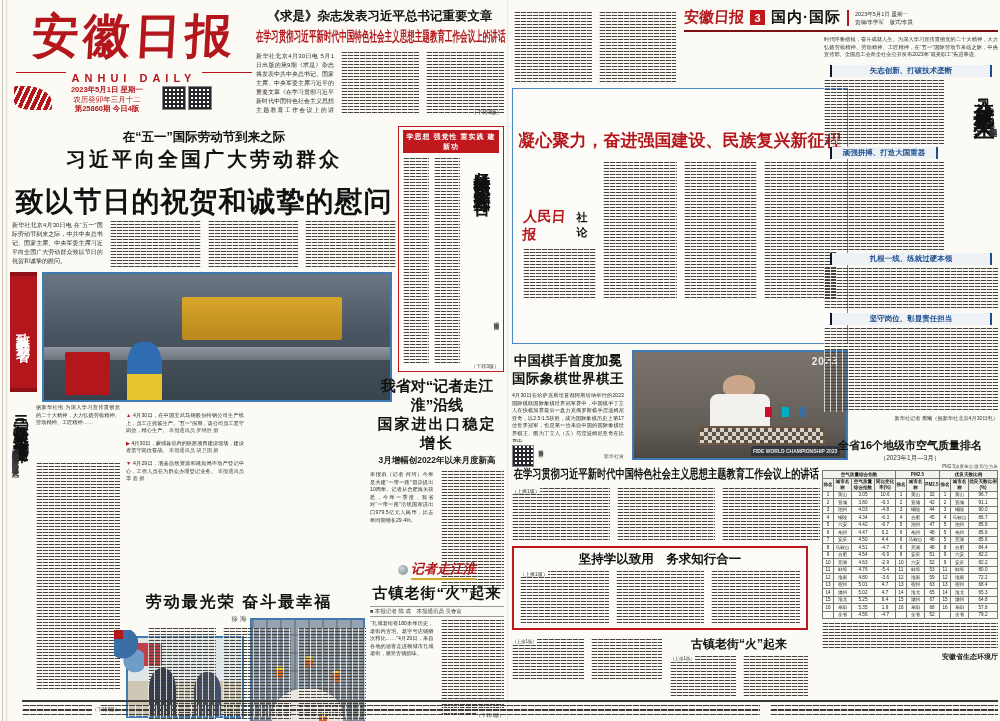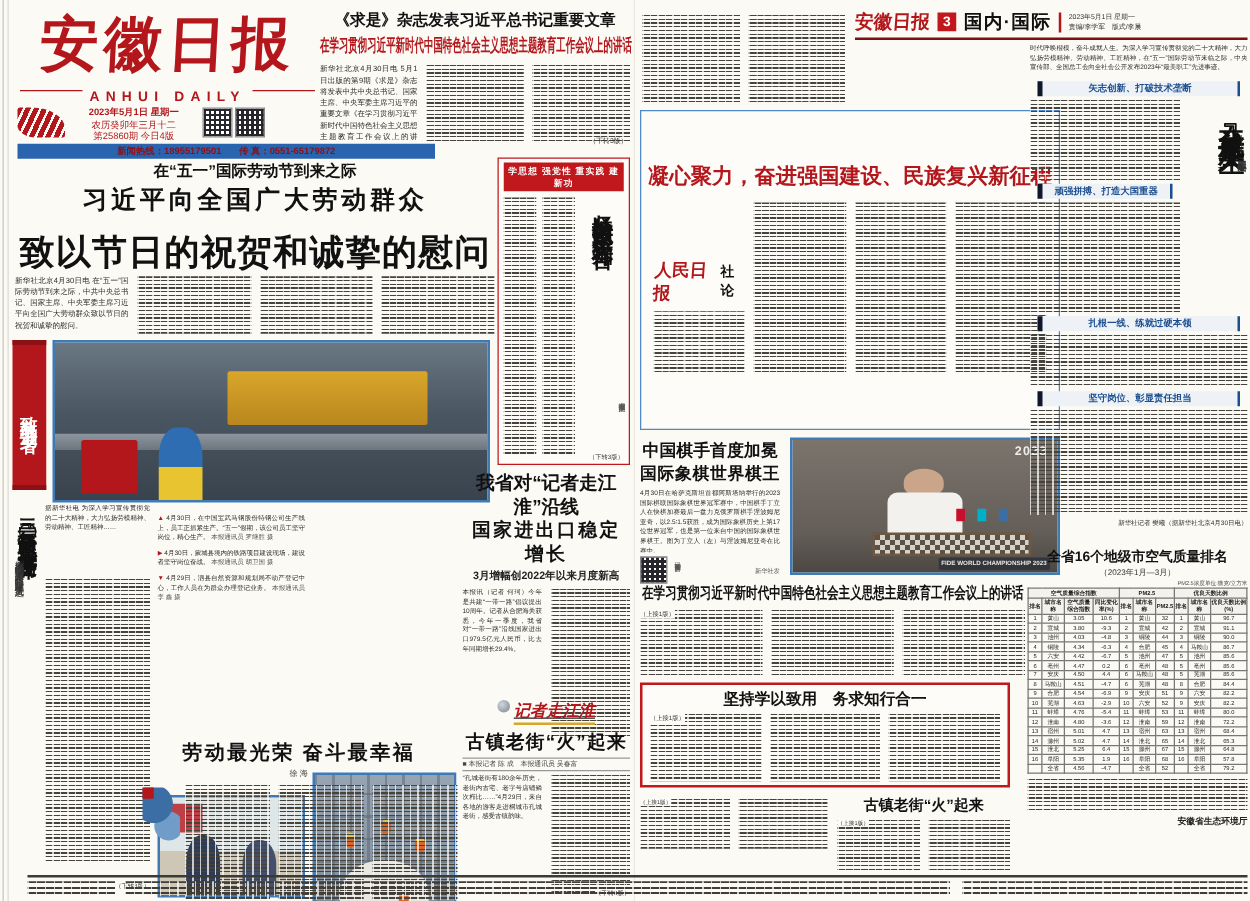--- a/index.html
+++ b/index.html
@@ -22,21 +22,21 @@
   .col{flex:1;}
   .lead{font-size:6px;line-height:9px;color:#2e2b27;overflow:hidden;}
   .lead-sm{font-size:5.2px;line-height:7.6px;color:#2e2b27;overflow:hidden;}
   .vrl{writing-mode:vertical-rl;}
   .vlr{writing-mode:vertical-lr;}
   .photo{border:2px solid #3f7ab5;box-sizing:border-box;position:relative;overflow:hidden;}
   .qr{background-color:#fff;border:1.5px solid #888;
       background-image:repeating-linear-gradient(0deg,#26262b 0 2px,transparent 2px 4px),
                        repeating-linear-gradient(90deg,#26262b 0 2px,transparent 2px 4px);}
   .secbar{color:#1d4f8f;font-weight:bold;font-size:7.5px;text-align:center;
-          border-left:4px solid #0f172a;border-right:2px solid #1d4f8f;
+          border-left:2px solid #0f172a;border-right:2px solid #1d4f8f;
           background:#eef2f7;padding:1px 0;margin:3px 6px;}
   table.aq{border-collapse:collapse;width:176px;font-size:4.6px;line-height:1.2;color:#222;}
   table.aq th,table.aq td{border:0.5px solid #777;padding:0.5px 0;text-align:center;font-weight:normal;}
   table.aq th{font-weight:bold;background:#f4f2ec;}
   .hl-black{font-weight:bold;color:#111;}
 </style>
 </head>
 <body>
 
 <div id="paper">
@@ -50,29 +50,25 @@
     <div style="flex:1;height:1px;background:#b3171c;"></div>
     <div class="red" style="font-size:11px;letter-spacing:5px;font-weight:bold;">ANHUI DAILY</div>
     <div style="flex:1;height:1px;background:#b3171c;"></div>
   </div>
 
   <div class="abs" style="left:14px;top:86px;width:38px;height:24px;background:
        repeating-linear-gradient(115deg,#b3171c 0 4px,#fbfaf5 4px 6px);border-radius:2px 70% 2px 40%;"></div>
   <div class="abs red ctr" style="left:56px;top:85px;width:102px;font-size:7.5px;line-height:9.5px;font-weight:bold;">
     <div>2023年5月1日 星期一</div>
     <div style="font-weight:normal;">农历癸卯年三月十二</div>
-    <div style="font-weight:normal;">第25860期 今日4版</div>
+    <div style="font-weight:bold;">第25860期 今日4版</div>
   </div>
   <div class="abs qr" style="left:162px;top:86px;width:22px;height:22px;"></div>
   <div class="abs qr" style="left:188px;top:86px;width:22px;height:22px;"></div>
 
-  <div class="abs" style="left:14px;top:115px;width:334px;height:12px;background:#2a64ae;display:flex;align-items:center;justify-content:center;gap:14px;">
-    <span style="font-size:7.5px;font-weight:bold;color:#8d1016;">新闻热线：18955179501</span>
-    <span style="font-size:7.5px;font-weight:bold;color:#8d1016;">传 真：0551-65179872</span>
-  </div>
 
   <div class="abs" style="left:256px;top:8px;width:248px;height:106px;">
     <div class="ctr" style="font-size:12.5px;font-weight:bold;color:#111;">《求是》杂志发表习近平总书记重要文章</div>
     <div style="height:3px;"></div>
     <div style="width:248px;overflow:visible;">
       <div class="red nowrap" style="font-size:14px;font-weight:900;transform:scaleX(0.54);transform-origin:left center;">在学习贯彻习近平新时代中国特色社会主义思想主题教育工作会议上的讲话</div>
     </div>
     <div class="cols" style="margin-top:6px;height:62px;">
       <div class="col lead jst">新华社北京4月30日电 5月1日出版的第9期《求是》杂志将发表中共中央总书记、国家主席、中央军委主席习近平的重要文章《在学习贯彻习近平新时代中国特色社会主义思想主题教育工作会议上的讲话》。</div>
       <div class="col sim"></div>
@@ -188,21 +184,21 @@
     <div class="ctr hl-black" style="font-size:15px;font-weight:900;">我省对“记者走江淮”沿线</div>
     <div class="ctr hl-black" style="font-size:15px;font-weight:900;letter-spacing:2px;">国家进出口稳定增长</div>
     <div class="ctr" style="font-size:8.5px;font-weight:bold;color:#222;margin-top:2px;">3月增幅创2022年以来月度新高</div>
     <div class="cols" style="margin-top:4px;height:118px;">
       <div class="col lead-sm jst">本报讯（记者 何珂）今年是共建“一带一路”倡议提出10周年。记者从合肥海关获悉，今年一季度，我省对“一带一路”沿线国家进出口979.5亿元人民币，比去年同期增长29.4%。</div>
       <div class="col sim"></div>
     </div>
   </div>
 
   <div class="abs" style="left:370px;top:560px;width:134px;height:158px;">
-    <div style="display:flex;justify-content:center;align-items:flex-start;gap:3px;text-decoration:underline;">
+    <div style="display:flex;justify-content:center;align-items:center;gap:3px;">
       <div style="width:10px;height:10px;border-radius:50%;background:radial-gradient(circle at 35% 35%,#cfd6dd,#7a838c);"></div>
       <div class="serif red" style="font-size:13px;font-weight:900;font-style:italic;border-bottom:2px solid #d8a62b;">记者走江淮</div>
     </div>
     <div class="ctr hl-black" style="font-size:15px;font-weight:900;margin-top:4px;letter-spacing:1px;">古镇老街“火”起来</div>
     <div style="font-size:5.5px;color:#444;margin-top:3px;border-top:0.5px solid #999;border-bottom:0.5px solid #999;padding:1px 0;">■ 本报记者 陈 成　本报通讯员 吴春富</div>
     <div class="cols" style="margin-top:3px;height:96px;position:relative;">
       <div class="col lead-sm jst">“孔城老街有180余年历史，老街内古宅、老字号店铺鳞次栉比……”4月29日，来自各地的游客走进桐城市孔城老街，感受古镇韵味。</div>
       <div class="col sim"></div>
       <div class="abs" style="right:0;bottom:-2px;font-size:5px;color:#333;background:#fbfaf5;">（下转3版）</div>
     </div>

